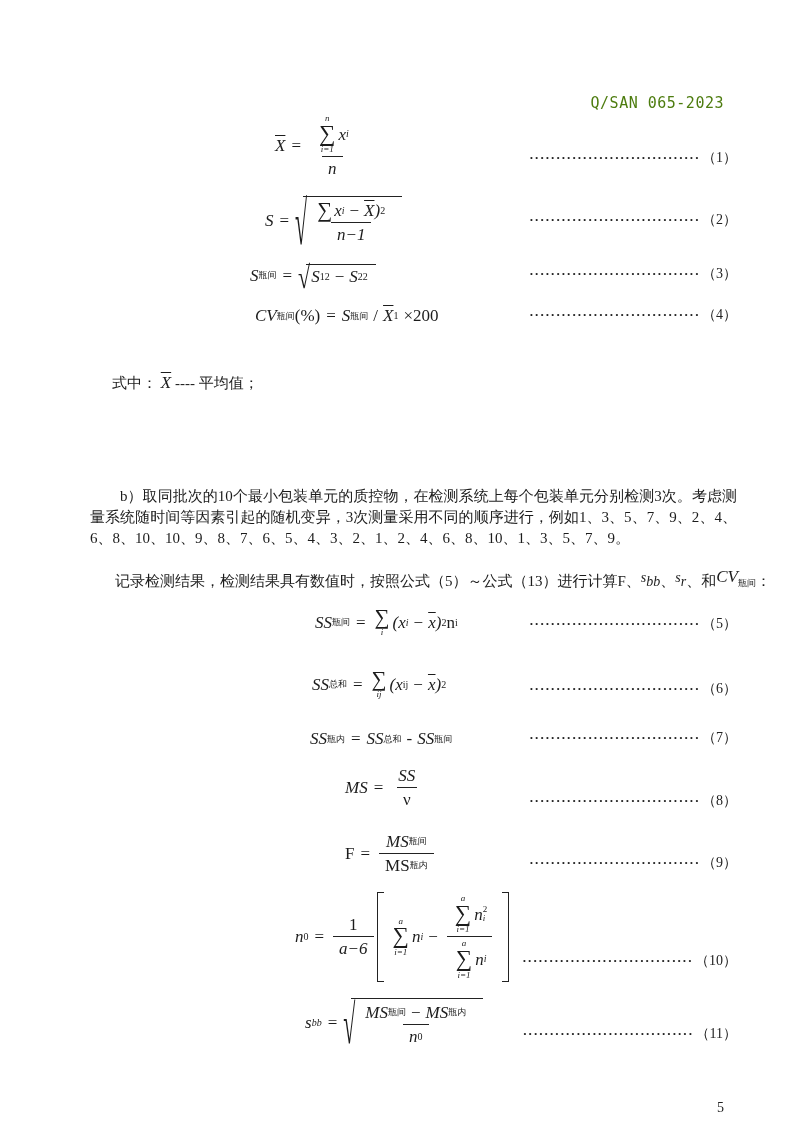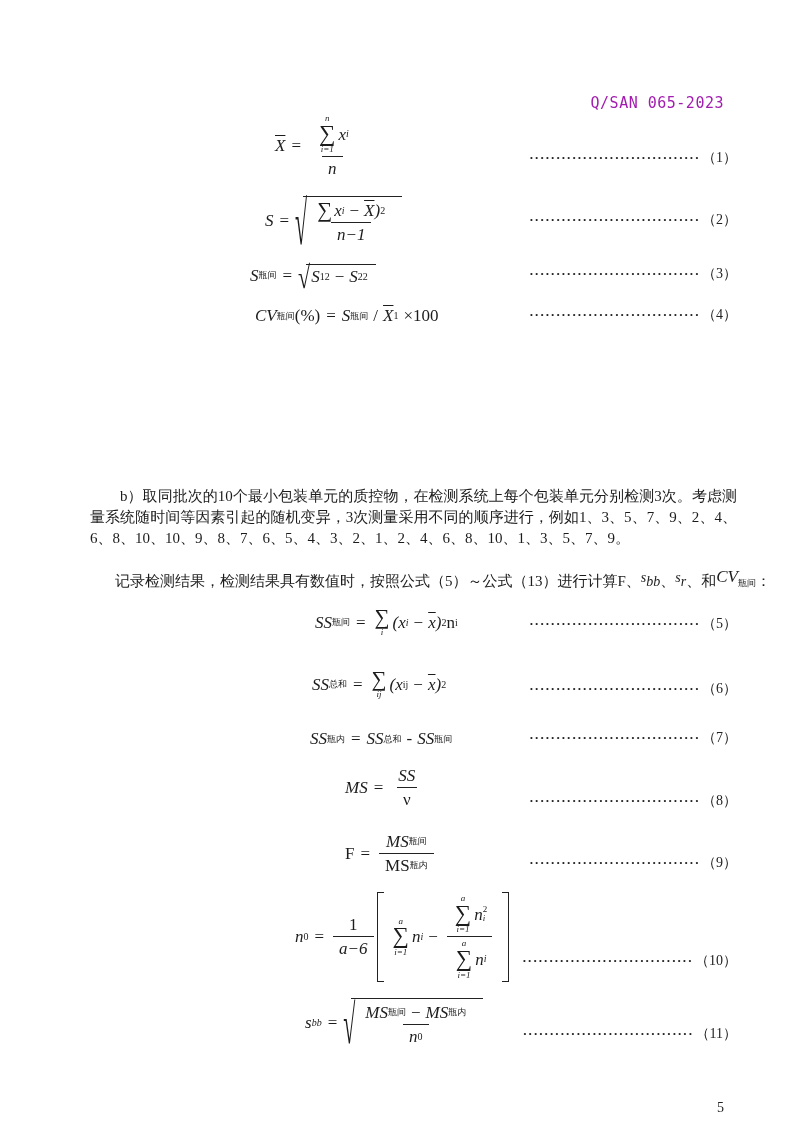--- a/index.html
+++ b/index.html
@@ -1,19 +1,19 @@
 <!DOCTYPE html>
 <html><head>
 <meta charset="utf-8">
 <style>
   html,body{margin:0;padding:0;background:#ffffff;}
   .page{position:relative;width:800px;height:1131px;background:#fff;color:#1c1c1c;
         font-family:"Liberation Serif","DejaVu Serif",serif;overflow:hidden;}
   .hdr{position:absolute;top:94px;right:76px;font-family:"DejaVu Sans Mono",monospace;
-       font-size:15px;letter-spacing:0.5px;color:#a21caf;}
+       font-size:15px;letter-spacing:0.5px;color:#4d7c0f;}
   .footer{position:absolute;top:1100px;right:76px;font-size:14px;color:#222;}
 
   .row{position:absolute;left:90px;right:63px;display:flex;justify-content:space-between;align-items:flex-end;}
   .eq{display:inline-flex;align-items:center;font-size:17px;line-height:1.2;white-space:nowrap;}
   .it{font-style:italic;}
   .up{font-style:normal;}
   .op{margin:0 6px;font-style:normal;}
   .opm{margin:0 5px;font-style:normal;}
   .ol{text-decoration:overline;}
   sub,sup{line-height:1;}
@@ -141,29 +141,35 @@
     <span class="eq" style="margin-left:165px">
       <span class="it">CV</span>
         <sub class="cn">瓶间</sub>
       <span class="up">(%)</span>
       <span class="op">=</span>
       <span class="it">S</span>
         <sub class="cn">瓶间</sub>
       <span class="opm">/</span>
       <span class="it ol">X</span>
         <sub>1</sub>
-      <span class="opm">×100</span>
+      <span class="opm">×200</span>
     </span>
     <span class="leader" style="margin-bottom:2px">
       <span class="dots">································</span>
       <span class="eqno">（4）</span>
     </span>
   </div>
 
 
+  <div class="cnline" style="top:370px;padding-left:22px">
+    <span>式中：</span>
+    <span class="it ol mf" style="font-size:17px">X</span>
+    <span class="dash">----</span>
+    <span>平均值；</span>
+  </div>
 
   <div class="para" style="top:486px">b）取同批次的10个最小包装单元的质控物，在检测系统上每个包装单元分别检测3次。考虑测量系统随时间等因素引起的随机变异，3次测量采用不同的顺序进行，例如1、3、5、7、9、2、4、6、8、10、10、9、8、7、6、5、4、3、2、1、2、4、6、8、10、1、3、5、7、9。</div>
 
   <div class="cnline nowrap" style="top:568px;right:20px">
     <span style="padding-left:25px">记录检测结果，检测结果具有数值时，按照公式（5）～公式（13）进行计算F、</span><span class="it raised">s</span><sub class="lat raised">bb</sub><span>、</span><span class="it raised">s</span><sub class="lat raised">r</sub><span>、和</span><span class="it cvbig raised">CV</span><sub class="cn raised">瓶间</sub><span>：</span>
   </div>
 
   <div class="row" style="top:608px">
     <span class="eq" style="margin-left:225px">
       <span class="it">SS</span>

